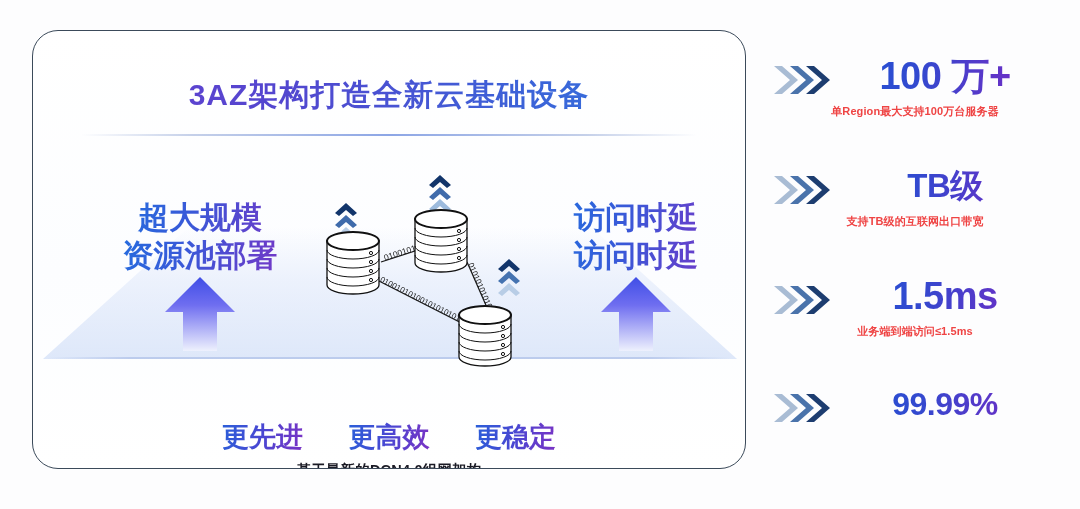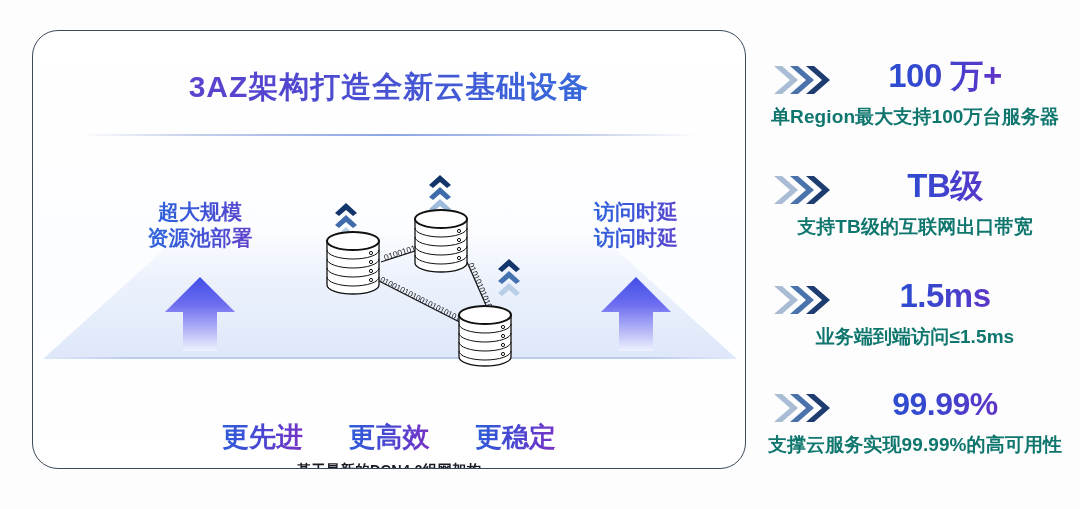--- a/index.html
+++ b/index.html
@@ -15,21 +15,21 @@
   
   .panel{
     position:absolute;left:32px;top:30px;width:714px;height:439px;
     border:1.4px solid #3b4a5a;border-radius:26px;
     background:linear-gradient(180deg,#ffffff 0%,#fcfdff 55%,#ffffff 100%);
     box-sizing:border-box;overflow:hidden;
   }
   .panel-inner{position:absolute;inset:0;}
 
   .title{
-    position:absolute;left:0;right:0;top:36px;text-align:center;
+    position:absolute;left:0;right:0;top:44px;text-align:center;
     font-size:30px;font-weight:bold;letter-spacing:1px;
     background:linear-gradient(90deg,#6b3fd0 0%,#5246cf 35%,#3b63d8 70%,#2f7ce0 100%);
     -webkit-background-clip:text;background-clip:text;color:transparent;
     -webkit-text-fill-color:transparent;
   }
   .divider{
     position:absolute;left:48px;right:48px;top:103px;height:2px;
     background:linear-gradient(90deg,rgba(180,195,230,0) 0%,rgba(150,170,215,.55) 18%,rgba(120,150,225,.85) 50%,rgba(150,170,215,.55) 82%,rgba(180,195,230,0) 100%);
     border-radius:2px;
   }
@@ -41,21 +41,21 @@
     clip-path:polygon(21% 0%,79% 0%,100% 100%,0% 100%);
   }
   .ground-line{
     position:absolute;left:14px;right:14px;top:326px;height:1.5px;
     background:linear-gradient(90deg,rgba(200,213,240,0) 0%,rgba(186,202,236,.95) 12%,rgba(186,202,236,.95) 88%,rgba(200,213,240,0) 100%);
   }
 
   
   .side-label{
     position:absolute;width:190px;text-align:center;
-    font-size:21px;font-weight:bold;line-height:1.22;
+    font-size:31px;font-weight:bold;line-height:1.22;
     background:linear-gradient(100deg,#1f72e0 0%,#3a58d8 45%,#7b32c4 100%);
     -webkit-background-clip:text;background-clip:text;color:transparent;
     -webkit-text-fill-color:transparent;
   }
   .side-label.left{left:72px;top:168px;}
   .side-label.right{left:508px;top:168px;}
 
   
   .big-arrow{position:absolute;width:78px;height:78px;}
   .big-arrow.left{left:128px;top:244px;}
@@ -80,28 +80,28 @@
     font-size:14.5px;font-weight:bold;color:#1a1a24;letter-spacing:.2px;
   }
 
   
   .stats{position:absolute;left:760px;top:30px;width:310px;height:455px;}
   .stat{position:absolute;left:0;width:310px;height:100px;}
   .stat .chev{position:absolute;left:12px;top:14px;width:60px;height:36px;}
   .stat .value{
     position:absolute;left:60px;right:0;top:0;height:56px;
     display:flex;align-items:center;justify-content:center;
-    font-size:33px;font-weight:bold;letter-spacing:-.5px;
+    font-size:38px;font-weight:bold;letter-spacing:-.5px;
     background:linear-gradient(95deg,#1b56d6 0%,#3349cf 40%,#6a2fc6 78%,#7a2ec4 100%);
     -webkit-background-clip:text;background-clip:text;color:transparent;
     -webkit-text-fill-color:transparent;white-space:nowrap;
   }
   .stat .desc{
     position:absolute;left:0;right:0;top:56px;
-    text-align:center;font-size:19px;font-weight:bold;color:#0f766e;
+    text-align:center;font-size:11px;font-weight:bold;color:#ef4444;
     letter-spacing:.1px;white-space:nowrap;
   }
   .stat.s1{top:18px;}
   .stat.s2{top:128px;}
   .stat.s3{top:238px;}
   .stat.s4{top:346px;}
   .stat.s2 .value{font-size:33px;}
   .stat.s4 .value{font-size:32px;}
 </style>
 </head>
@@ -280,17 +280,16 @@
       <div class="desc">业务端到端访问≤1.5ms</div>
     </div>
 
     <div class="stat s4">
       <svg class="chev" viewBox="0 0 60 36">
         <path d="M2 4 L18 18 L2 32 L10 32 L26 18 L10 4 Z" fill="#a9bcd4"></path>
         <path d="M18 4 L34 18 L18 32 L26 32 L42 18 L26 4 Z" fill="#4a73ab"></path>
         <path d="M34 4 L50 18 L34 32 L42 32 L58 18 L42 4 Z" fill="#1d3d70"></path>
       </svg>
       <div class="value">99.99%</div>
-      <div class="desc">支撑云服务实现99.99%的高可用性</div>
     </div>
 
   </div>
 </div>
 
 </body></html>

